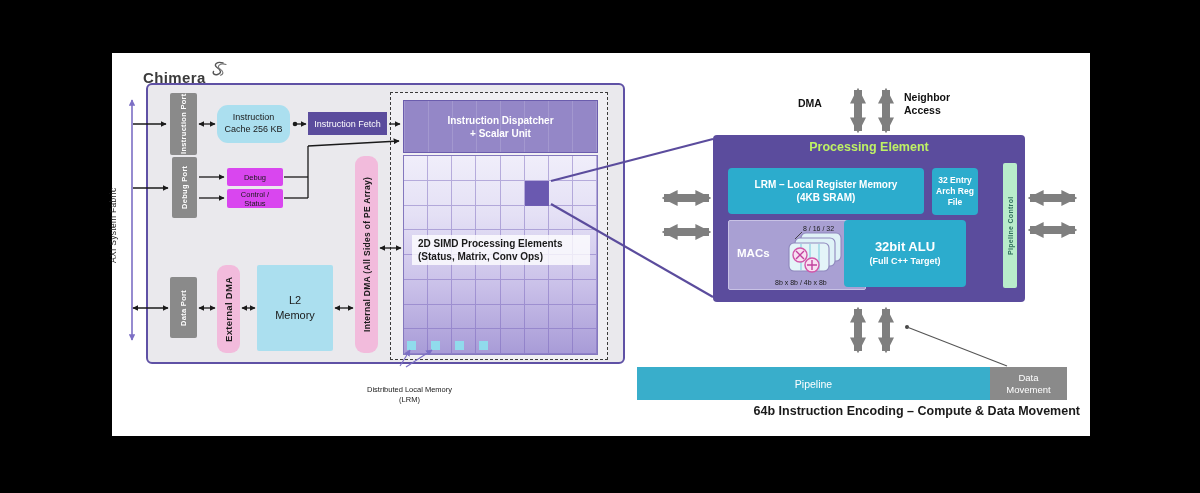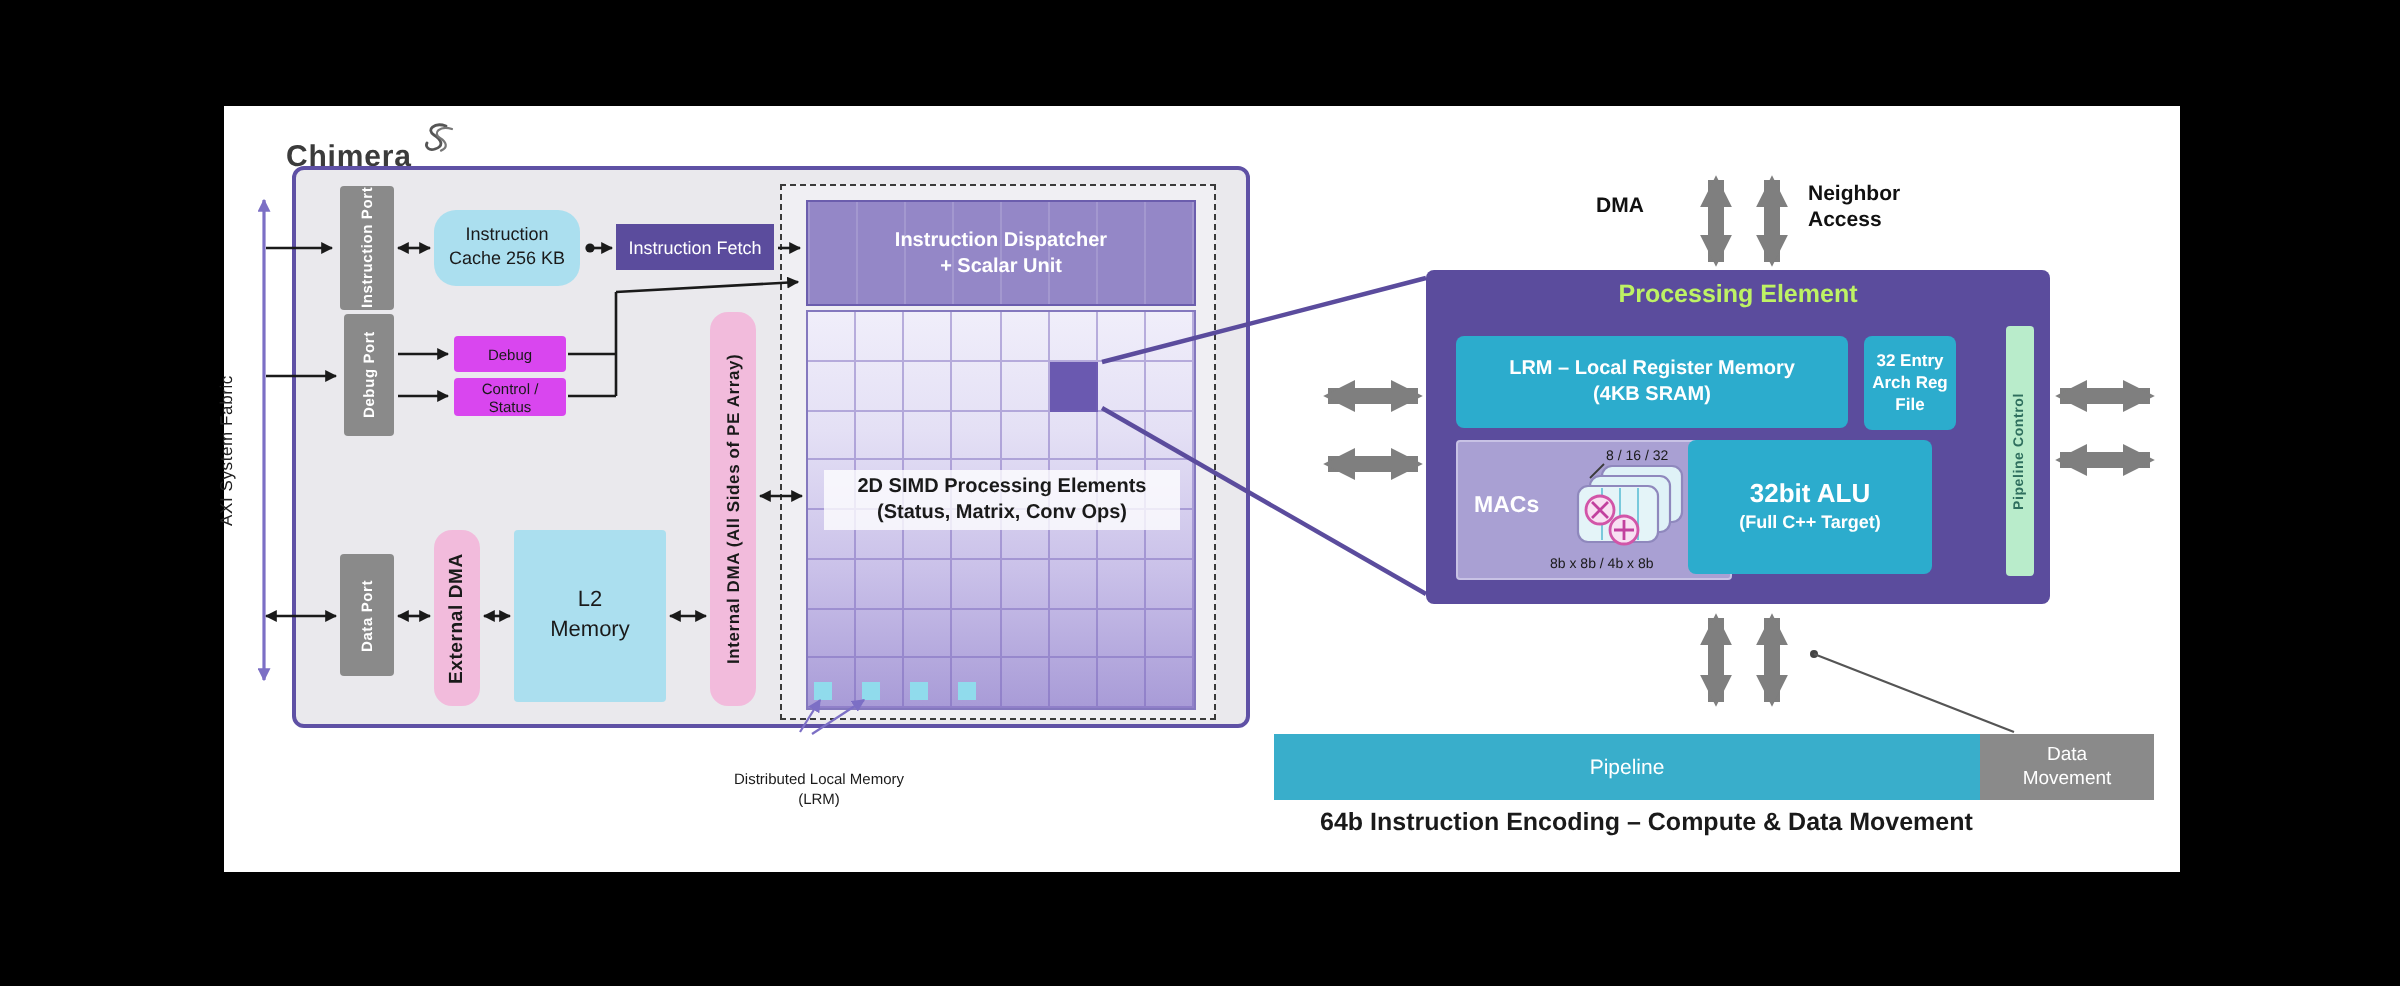--- a/index.html
+++ b/index.html
@@ -27,21 +27,21 @@
   .lrm-sq{position:absolute;left:3px;bottom:3px;width:9px;height:9px;background:#90DBEC;}
   #simd-label{background:rgba(255,255,255,.78);color:#1a1a1a;font-size:10px;font-weight:600;line-height:1.3;padding:2px 6px;}
   #dlm-label{color:#1a1a1a;font-size:7.5px;line-height:1.35;text-align:center;}
   #pe-box{background:#5B4C9D;border-radius:4px;}
   #pe-title{color:#bef264;font-weight:bold;font-size:12.5px;}
   #macs-box{background:#A9A0D3;border:1px solid #C8C2E5;border-radius:2px;}
   #pipeline{background:#B9ECCB;color:#2F6F5E;font-size:7px;font-weight:600;border-radius:2px;}
   .small-note{color:#1a1a1a;font-size:7px;}
   #compute-bar{background:#39AECB;color:#fff;font-size:10.5px;}
   #dm-bar{background:#8A8A8A;color:#fff;font-size:9.5px;line-height:1.25;}
-  #encode-caption{color:#1a1a1a;font-weight:bold;font-size:12.5px;text-align:left;}
+  #encode-caption{color:#1a1a1a;font-weight:bold;font-size:12.5px;text-align:right;}
   #chimera-text{color:#3b3b3b;font-size:15px;font-weight:600;letter-spacing:.4px;}
   .toplabel{color:#111;font-size:10.5px;font-weight:600;line-height:1.25;}
   svg.overlay{position:absolute;left:0;top:0;pointer-events:none;}
 </style>
 </head>
 <body>
 
 <div id="stage">
 
   <div id="canvas" class="abs" style="left:112px;top:53px;width:978px;height:383px;"></div>
@@ -157,21 +157,21 @@
       </div>
       <div class="cell">
         <span class="lrm-sq"></span>
       </div>
       <div class="cell"></div>
       <div class="cell"></div>
       <div class="cell"></div>
       <div class="cell"></div>
     </div>
 
-  <div id="simd-label" class="abs" style="left:412px;top:235px;width:178px;text-align:center;">
+  <div id="simd-label" class="abs" style="left:412px;top:235px;width:178px;text-align:left;">
     <div>2D SIMD Processing Elements</div>
     <div>(Status, Matrix, Conv Ops)</div>
   </div>
 
   <div id="dlm-label" class="abs" style="left:352px;top:366px;width:115px;margin-top:19px;">
     <div>Distributed Local Memory</div>
     <div>(LRM)</div>
   </div>
 
   <div class="abs toplabel" style="left:798px;top:97px;">DMA</div>
@@ -215,21 +215,21 @@
       <path d="M37,31 L37,41 M32,36 L42,36" stroke="#C2409E" stroke-width="1.4"></path>
     </svg>
   </div>
 
   <div class="abs bx col cyan" style="left:844px;top:220px;width:122px;height:67px;line-height:1.3;">
     <div style="font-size:13px;font-weight:bold;">32bit ALU</div>
     <div style="font-size:9px;font-weight:bold;">(Full C++ Target)</div>
   </div>
 
   <div id="compute-bar" class="abs bx" style="left:637px;top:367px;width:353px;height:33px;">Pipeline</div>
-  <div id="dm-bar" class="abs bx col" style="left:990px;top:367px;width:87px;height:33px;">
+  <div id="dm-bar" class="abs bx col" style="left:990px;top:367px;width:77px;height:33px;">
     <div>Data</div>
     <div>Movement</div>
   </div>
   <div id="encode-caption" class="abs" style="left:660px;top:404px;width:420px;">64b Instruction Encoding – Compute &amp; Data Movement</div>
 
   <svg class="overlay" width="1200" height="493" viewBox="0 0 1200 493">
     <defs>
       <marker id="ab" viewBox="0 0 10 10" refX="9" refY="5" markerWidth="6" markerHeight="6" orient="auto-start-reverse" markerUnits="userSpaceOnUse">
           <path d="M0,0L10,5L0,10z" fill="#1a1a1a"></path>
         </marker>

